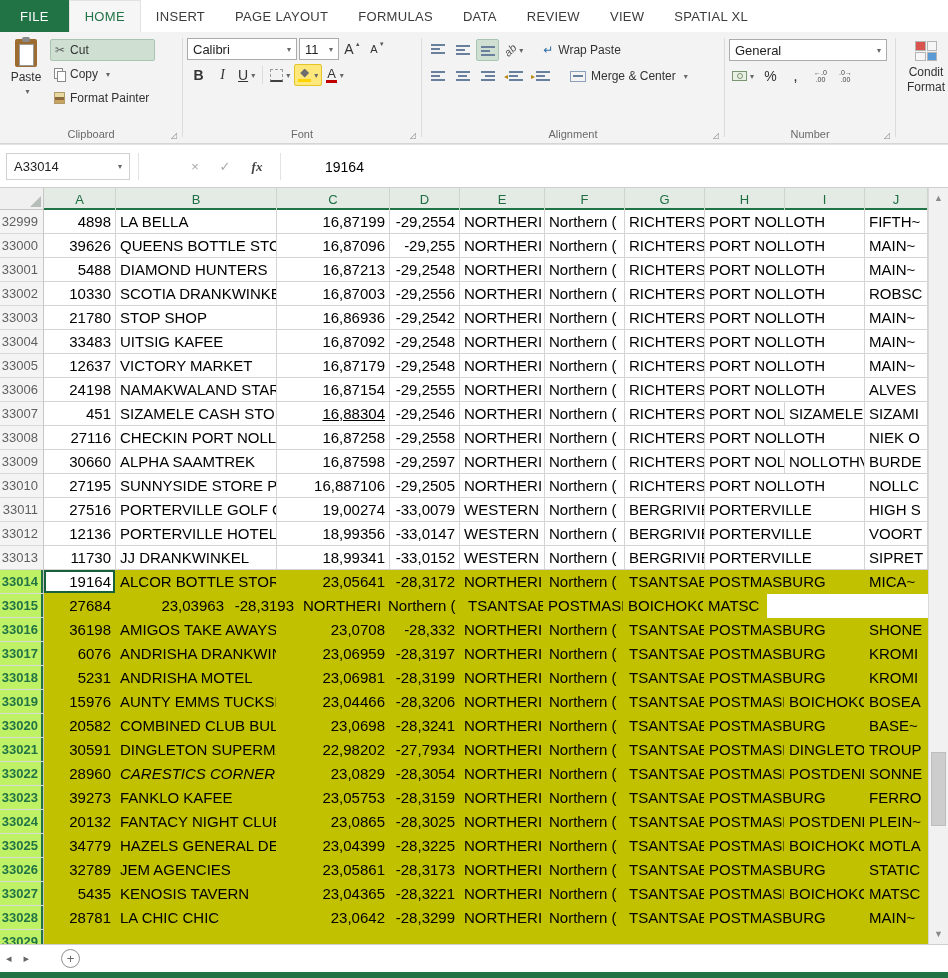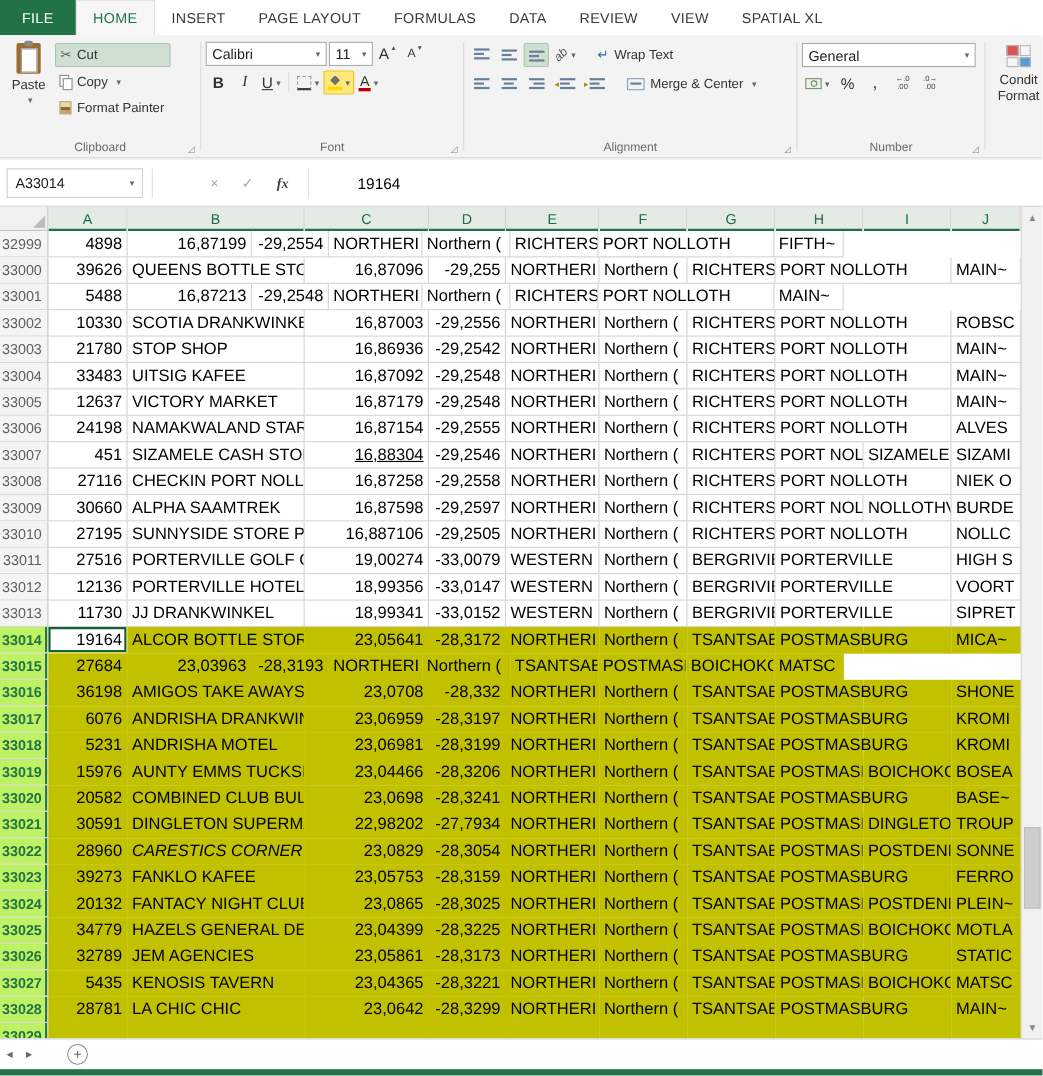--- a/index.html
+++ b/index.html
@@ -274,21 +274,21 @@
                 <i></i>
                 <i></i>
               </span>
             </div>
           <div class="tbtn">
             <span class="orient">ab</span>
             <span class="dd">▾</span>
           </div>
           <div class="txtbtn" style="margin-left:10px">
             <span class="wraparrow">↵</span>
-            <span>Wrap Text</span>
+            <span>Wrap Paste</span>
           </div>
         </div>
         <div class="ag-r2">
           <div class="tbtn">
               <span class="alic h-left">
                 <i></i>
                 <i></i>
                 <i></i>
               </span>
             </div>
@@ -413,20 +413,21 @@
         <div class="hdr-cell" style="width: 85px;">E</div>
         <div class="hdr-cell" style="width: 80px;">F</div>
         <div class="hdr-cell" style="width: 80px;">G</div>
         <div class="hdr-cell" style="width: 80px;">H</div>
         <div class="hdr-cell" style="width: 80px;">I</div>
         <div class="hdr-cell" style="width: 63px;">J</div>
       </div>
       <div class="row">
         <div class="rh" style="width: 44px;">32999</div>
         <div class="cell num" style="width: 72px;">4898</div>
+        <div class="cell" style="width: 161px;">LA BELLA</div>
         <div class="cell num" style="width: 113px;">16,87199</div>
         <div class="cell num" style="width: 70px;">-29,2554</div>
         <div class="cell" style="width: 85px;">NORTHERI</div>
         <div class="cell" style="width: 80px;">Northern (</div>
         <div class="cell" style="width: 80px;">RICHTERSV</div>
         <div class="cell spill" style="width: 80px;">PORT NOLLOTH</div>
         <div class="cell" style="width: 80px;"></div>
         <div class="cell" style="width: 63px;">FIFTH~</div>
       </div>
       <div class="row">
@@ -438,20 +439,21 @@
         <div class="cell" style="width: 85px;">NORTHERI</div>
         <div class="cell" style="width: 80px;">Northern (</div>
         <div class="cell" style="width: 80px;">RICHTERSV</div>
         <div class="cell spill" style="width: 80px;">PORT NOLLOTH</div>
         <div class="cell" style="width: 80px;"></div>
         <div class="cell" style="width: 63px;">MAIN~</div>
       </div>
       <div class="row">
         <div class="rh" style="width: 44px;">33001</div>
         <div class="cell num" style="width: 72px;">5488</div>
+        <div class="cell" style="width: 161px;">DIAMOND HUNTERS</div>
         <div class="cell num" style="width: 113px;">16,87213</div>
         <div class="cell num" style="width: 70px;">-29,2548</div>
         <div class="cell" style="width: 85px;">NORTHERI</div>
         <div class="cell" style="width: 80px;">Northern (</div>
         <div class="cell" style="width: 80px;">RICHTERSV</div>
         <div class="cell spill" style="width: 80px;">PORT NOLLOTH</div>
         <div class="cell" style="width: 80px;"></div>
         <div class="cell" style="width: 63px;">MAIN~</div>
       </div>
       <div class="row">

